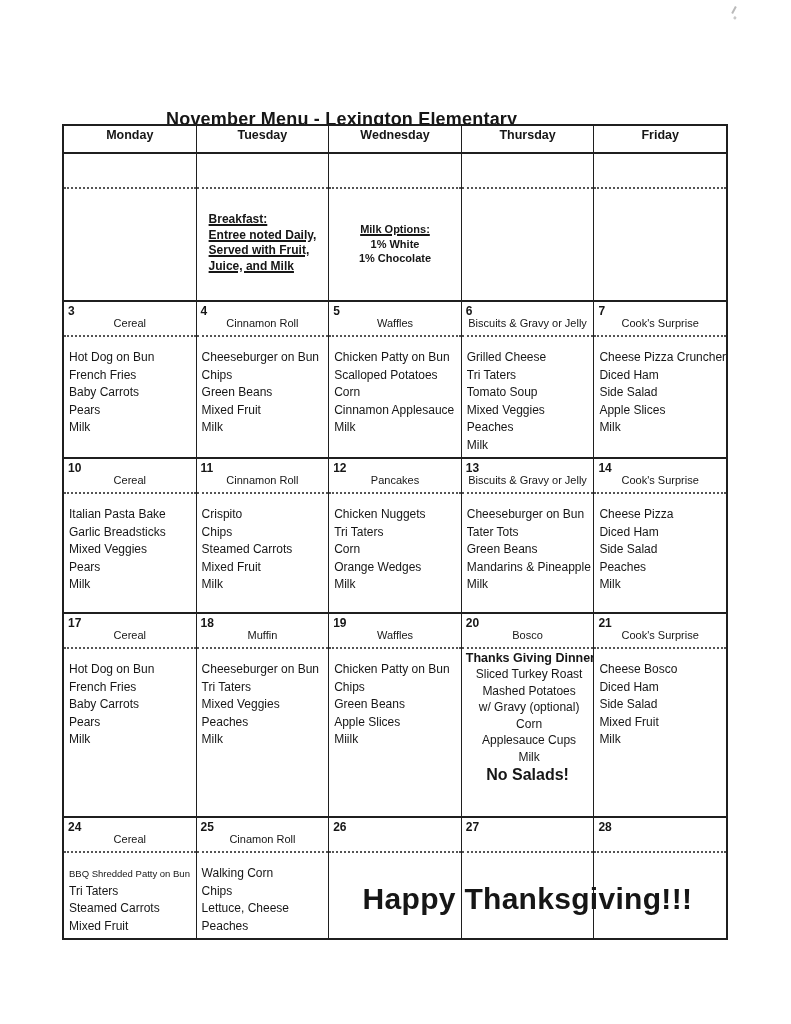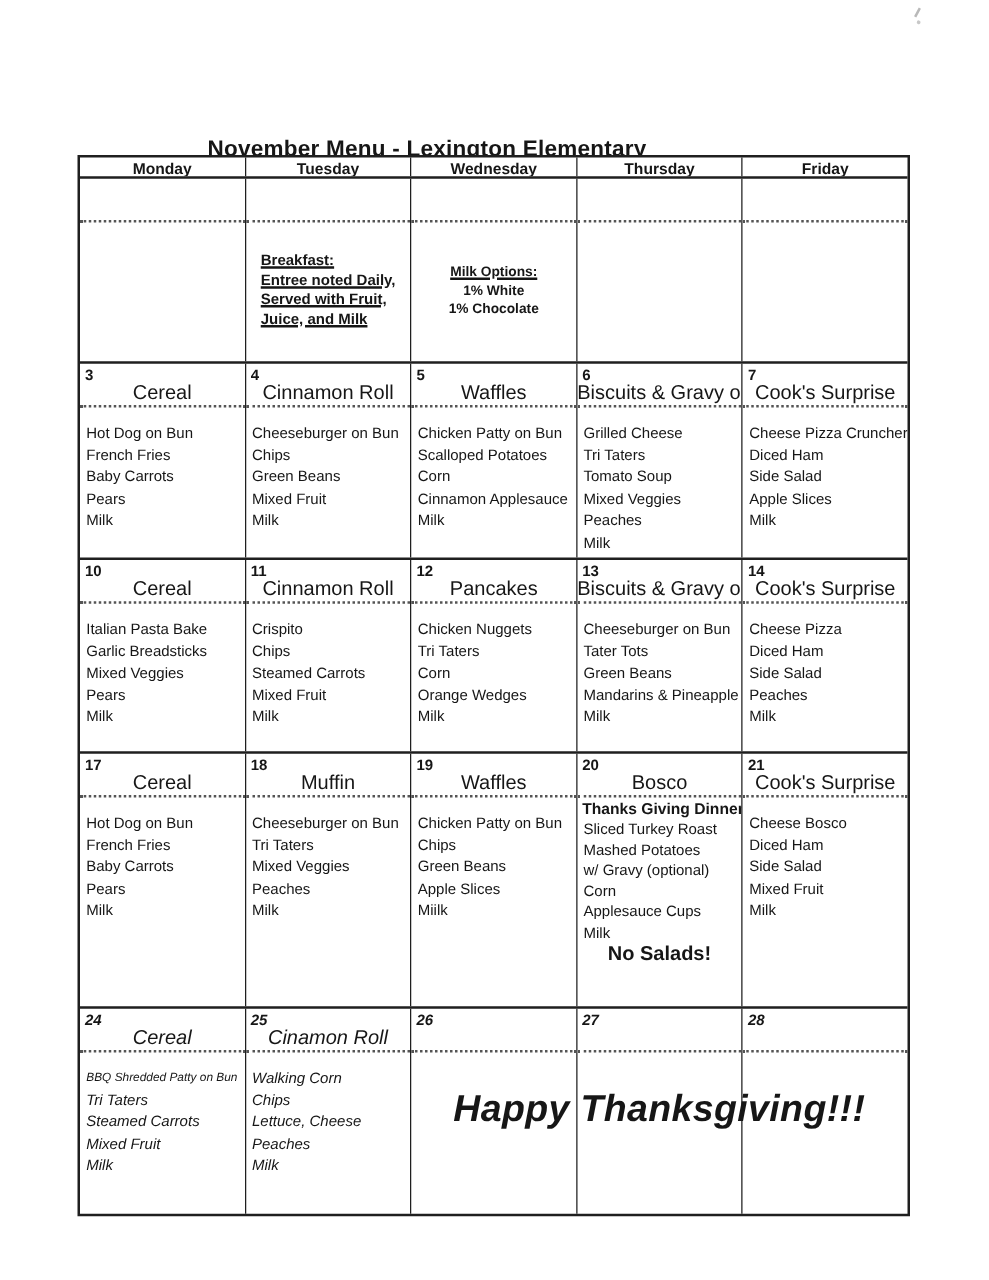--- a/index.html
+++ b/index.html
@@ -10,47 +10,47 @@
     background:#b9b9b9; transform:rotate(28deg); }
   .scan-artifact::after { content:""; position:absolute; left:4px; top:9px;
     width:3px; height:3px; background:#c8c8c8; border-radius:50%; }
 
   .title { position:absolute; left:166px; top:81px; font-size:18px; font-weight:bold;
     text-decoration:underline; text-decoration-thickness:1.5px; letter-spacing:0.2px;margin-top:28px; }
 
   .calendar { position:absolute; left:62px; top:124px; width:666px;
     border:2px solid #1f1f1f; background:#fff; }
 
-  .hdr-row { display:flex; height:15px; }
+  .hdr-row { display:flex; height:26px; }
   .hdr-cell { flex:1 1 0; border-left:1.5px solid #1f1f1f; text-align:center;
     font-weight:bold; font-size:12.5px; line-height:19px; overflow:hidden; }
   .hdr-cell:first-child { border-left:none; }
 
   .row { display:flex; border-top:2px solid #1f1f1f; position:relative; }
   .row-w1 { height:148px; }
   .row-w2 { height:157px; }
   .row-w3 { height:155px; }
   .row-w4 { height:204px; }
-  .row-w5 { height:166px;font-style:italic; }
+  .row-w5 { height:122px; }
 
   .day-cell { flex:1 1 0; border-left:1.5px solid #1f1f1f; overflow:hidden; position:relative; }
   .day-cell:first-child { border-left:none; }
 
   .cell-head { position:relative; height:33px; }
   .date { position:absolute; left:4px; top:2px; font-weight:bold; font-size:12px; }
-  .bfast { text-align:center; padding-top:15px; font-size:16px; white-space:nowrap; }
+  .bfast { text-align:center; padding-top:15px; font-size:11px; white-space:nowrap; }
 
   .dotline { border-top:2px dotted #555; height:0; }
 
   .items { padding:12px 2px 0 5px; font-size:12px; line-height:17.5px; }
   .items > div { white-space:nowrap; }
 
   .note-top { font-weight:bold; font-size:12.5px; padding:2px 2px 0 4px; white-space:nowrap; }
   .note-bottom { font-weight:bold; font-size:16px; text-align:center; }
-  .row-w4 .day-cell:nth-child(4) .items { padding-top:1px; line-height:16.6px; }
+  .row-w4 .day-cell:nth-child(4) .items { padding-top:1px; line-height:16.6px;text-align:center; }
   .row-w5 .day-cell:first-child .items > div:first-child { font-size:9.5px; }
 
   .bfast-note { padding:23px 4px 0 12px; font-weight:bold; font-size:12px; line-height:15.5px; }
   .bfast-note > div { text-decoration:underline; text-decoration-thickness:1.5px; white-space:nowrap; }
 
   .milk-note { padding-top:33px; text-align:center; font-weight:bold; font-size:11px; line-height:14.5px; }
   .milk-note .milk-title { text-decoration:underline; text-decoration-thickness:1.5px; }
   .milk-note > div { white-space:nowrap; }
 
   .happy { position:absolute; left:40%; width:60%; top:64px; text-align:center;

